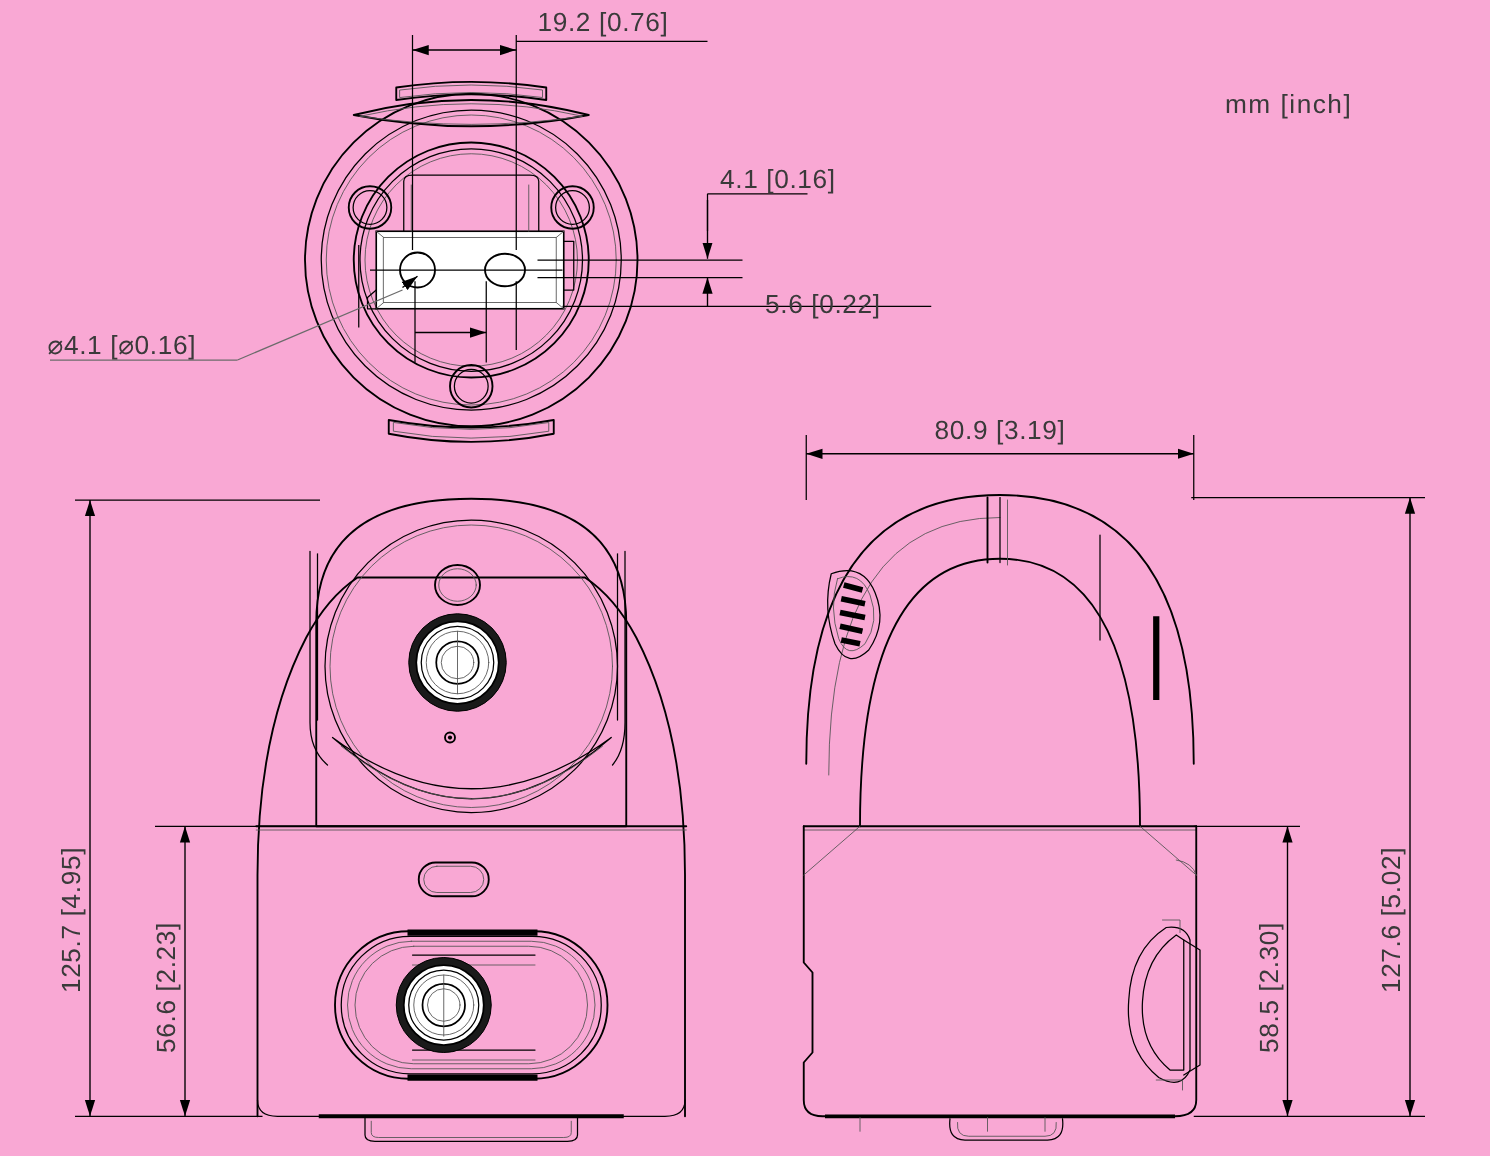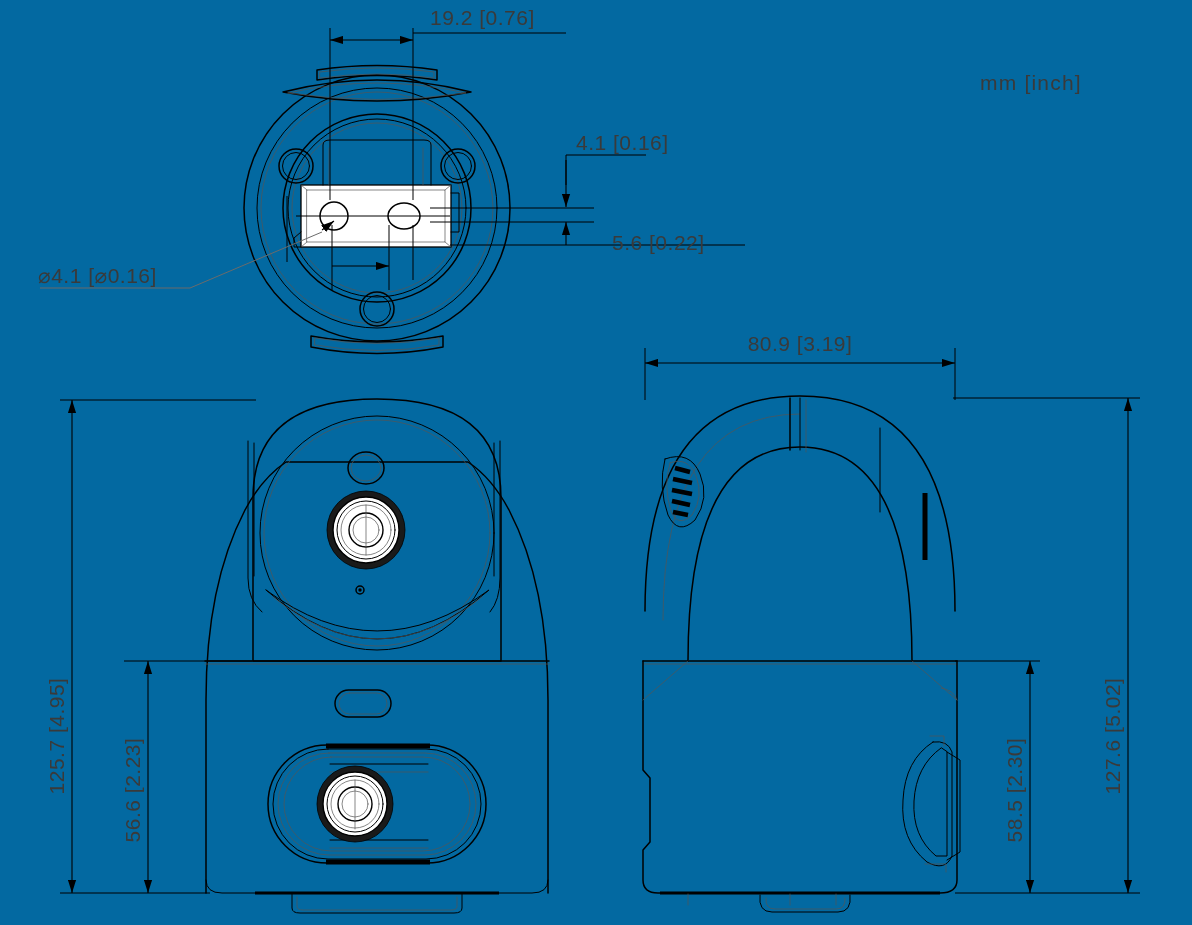--- a/index.html
+++ b/index.html
@@ -8,21 +8,21 @@
     padding: 0;
     background: #ffffff;
   }
   body {
     font-family: "Liberation Sans", sans-serif;
   }
   #sheet {
     position: relative;
     width: 1192px;
     height: 925px;
-    background: #0369a1;
+    background: #f9a8d4;
     overflow: hidden;
   }
   #sheet svg {
     position: absolute;
     top: 0;
     left: 0;
     width: 1192px;
     height: 925px;
   }
   .dimtext {

